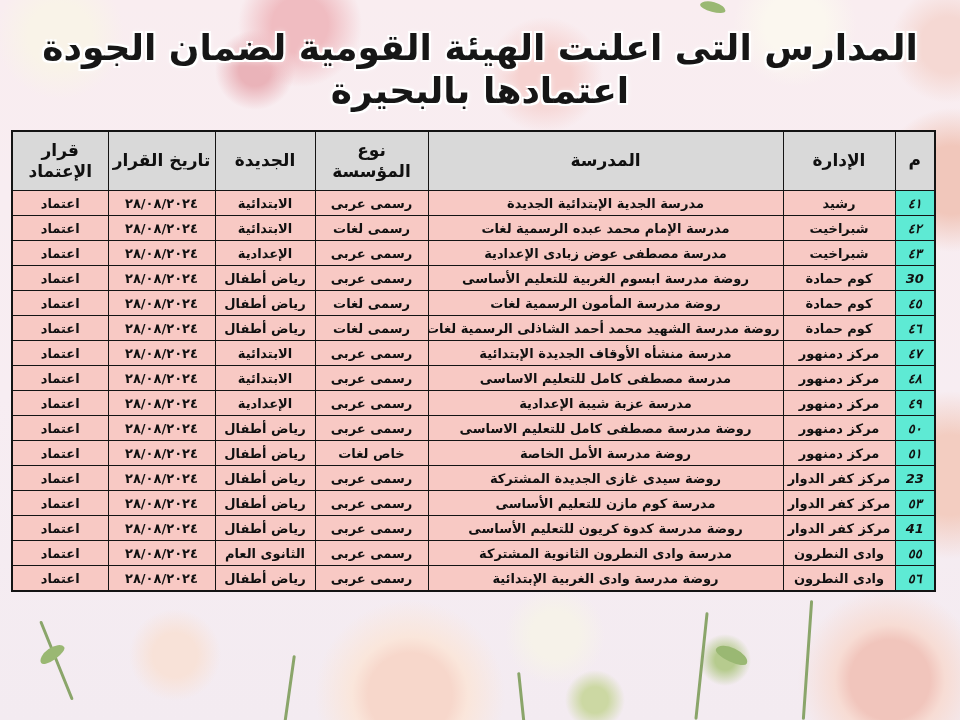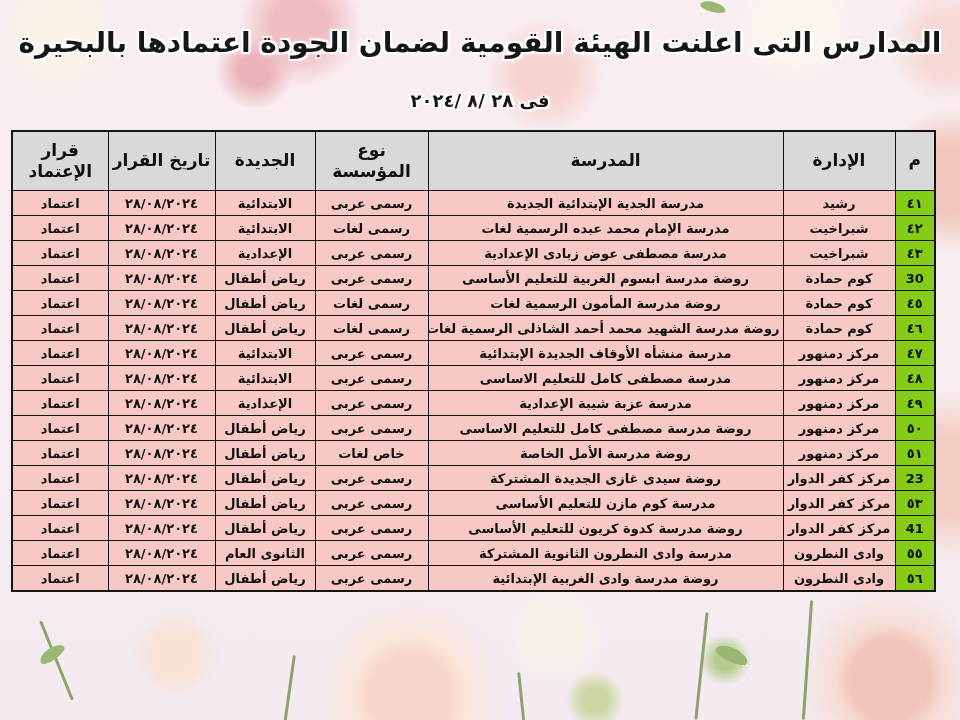--- a/index.html
+++ b/index.html
@@ -39,21 +39,21 @@
   .leaf.l1{left:715px;top:648px;width:34px;height:14px;transform:rotate(25deg);}
   .leaf.l2{left:38px;top:648px;width:28px;height:12px;transform:rotate(-35deg);}
   .leaf.l3{left:700px;top:2px;width:26px;height:10px;transform:rotate(15deg);}
 
   
   .title{
     position:absolute;top:26px;left:0;width:100%;z-index:2;text-align:center;
     color:#161616;font-weight:900;
   }
   .title .line1{
-    font-size:28px;line-height:1.2;
+    font-size:36px;line-height:1.2;
     text-shadow:-2px -2px 0 #fff,2px -2px 0 #fff,-2px 2px 0 #fff,2px 2px 0 #fff,0 0 7px #fff;
   }
   .title .line2{
     margin-top:30px;font-size:18px;
     text-shadow:-2px -2px 0 #fff,2px -2px 0 #fff,-2px 2px 0 #fff,2px 2px 0 #fff,0 0 7px #fff;
   }
 
   
   .table-wrap{position:absolute;top:130px;left:13px;width:923px;z-index:2;}
   table.accred{
@@ -64,21 +64,21 @@
     background:#d9d9d9;border:1px solid #141414;
     font-size:17px;font-weight:bold;color:#101010;
     height:58px;padding:0 3px;text-align:center;line-height:1.25;
   }
   table.accred td{
     background:#f8c9c4;border:1px solid #141414;
     font-size:13px;font-weight:bold;color:#101010;
     height:24px;padding:0 3px;text-align:center;
     white-space:nowrap;overflow:hidden;
   }
-  table.accred td.num{background:#84cc16;}
+  table.accred td.num{background:#5eead4;font-style:italic;}
 </style>
 </head>
 <body>
 
 <div class="bg"></div>
 <div class="stem s1"></div>
 <div class="stem s2"></div>
 <div class="stem s3"></div>
 <div class="stem s4"></div>
 <div class="stem s5"></div>

